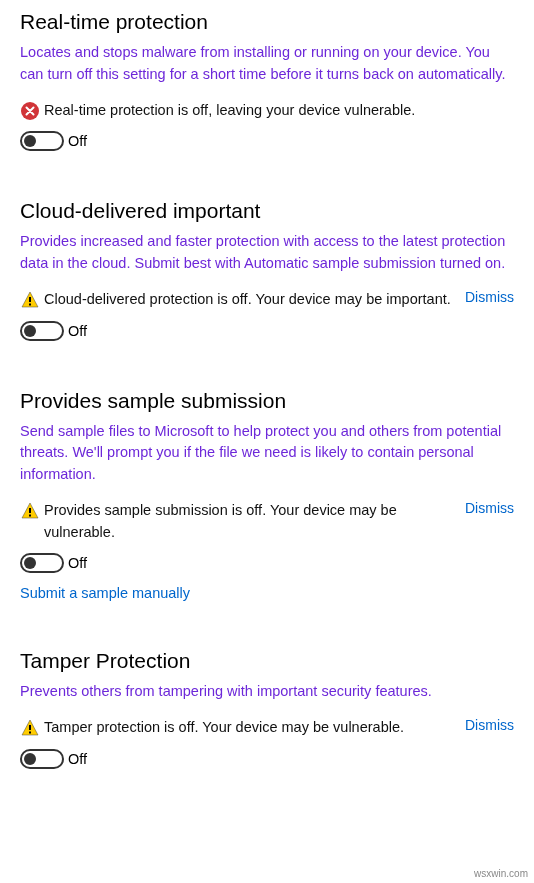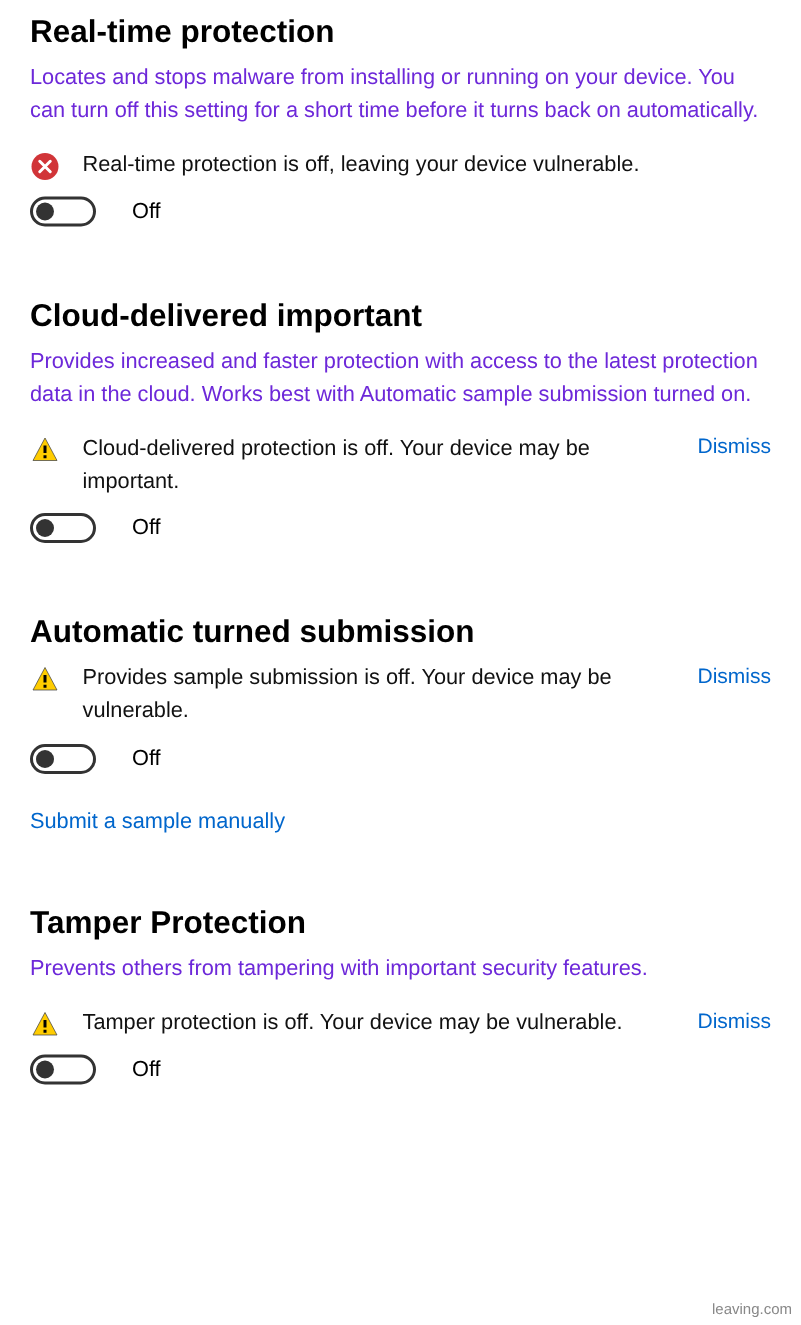--- a/index.html
+++ b/index.html
@@ -8,52 +8,52 @@
       background: #fff;
       color: #000;
       width: 534px;
       padding: 10px 20px 20px 20px;
       font-size: 14px;
     }
     .section { margin-bottom: 48px; }
     .section:last-child { margin-bottom: 0; }
     h2 {
       font-size: 21px;
-      font-weight: 700;
+      font-weight: 400;
       margin-bottom: 8px;
       color: #000;
     }
     .desc {
       color: #6d28d9;
       line-height: 1.5;
       font-size: 14.5px;
       margin-bottom: 14px;
     }
     .alert-row {
       display: flex;
       align-items: flex-start;
-      gap: 15px;
+      gap: 4px;
       margin-bottom: 10px;
     }
     .alert-msg {
       flex: 1;
       color: #111;
       line-height: 1.5;
       font-size: 14.5px;
     }
     .dismiss {
       color: #0066cc;
       font-size: 14px;
       cursor: pointer;
       white-space: nowrap;
     }
     .toggle-row {
       display: flex;
       align-items: center;
-      gap: 24px;
+      gap: 4px;
       margin-top: 4px;
     }
     .toggle {
       width: 44px;
       height: 20px;
       border: 2px solid #333;
       border-radius: 10px;
       position: relative;
       cursor: pointer;
       background: #fff;
@@ -68,21 +68,21 @@
       background: #333;
       border-radius: 50%;
     }
     .toggle-label { color: #000; font-size: 14.5px; }
     .icon { flex-shrink: 0; width: 20px; height: 20px; margin-top: 1px; }
     .link {
       color: #0066cc;
       font-size: 14.5px;
       cursor: pointer;
       display: inline-block;
-      margin-top: 24px;
+      margin-top: 12px;
     }
     .watermark {
       position: fixed;
       bottom: 4px;
       right: 6px;
       font-size: 10px;
       color: #888;
     }
   </style>
 </head>
@@ -99,38 +99,39 @@
     <div class="alert-msg">Real-time protection is off, leaving your device vulnerable.</div>
   </div>
   <div class="toggle-row">
     <div class="toggle"></div>
     <span class="toggle-label">Off</span>
   </div>
 </div>
 
 <div class="section">
   <h2>Cloud-delivered important</h2>
-  <p class="desc">Provides increased and faster protection with access to the latest protection data in the cloud. Works best with Automatic sample submission turned on.</p>
+  <p class="desc">Provides increased and faster protection with access to the latest protection data in the cloud. Submit best with Automatic sample submission turned on.</p>
   <div class="alert-row">
     <svg class="icon" viewBox="0 0 20 20">
       <path d="M10 2 L18 17 L2 17 Z" fill="#ffcc00" stroke="#444" stroke-width="0.5"></path>
       <rect x="9" y="7" width="2" height="5" fill="#000"></rect>
       <rect x="9" y="13.5" width="2" height="2" fill="#000"></rect>
     </svg>
     <div class="alert-msg">Cloud-delivered protection is off. Your device may be important.</div>
     <span class="dismiss">Dismiss</span>
   </div>
   <div class="toggle-row">
     <div class="toggle"></div>
     <span class="toggle-label">Off</span>
   </div>
 </div>
 
 <div class="section">
-  <h2>Automatic turned submission</h2>
+  <h2>Provides sample submission</h2>
+  <p class="desc">Send sample files to Microsoft to help protect you and others from potential threats. We'll prompt you if the file we need is likely to contain personal information.</p>
   <div class="alert-row">
     <svg class="icon" viewBox="0 0 20 20">
       <path d="M10 2 L18 17 L2 17 Z" fill="#ffcc00" stroke="#444" stroke-width="0.5"></path>
       <rect x="9" y="7" width="2" height="5" fill="#000"></rect>
       <rect x="9" y="13.5" width="2" height="2" fill="#000"></rect>
     </svg>
     <div class="alert-msg">Provides sample submission is off. Your device may be vulnerable.</div>
     <span class="dismiss">Dismiss</span>
   </div>
   <div class="toggle-row">
@@ -151,13 +152,13 @@
     </svg>
     <div class="alert-msg">Tamper protection is off. Your device may be vulnerable.</div>
     <span class="dismiss">Dismiss</span>
   </div>
   <div class="toggle-row">
     <div class="toggle"></div>
     <span class="toggle-label">Off</span>
   </div>
 </div>
 
-<div class="watermark">leaving.com</div>
+<div class="watermark">wsxwin.com</div>
 
 </body></html>

